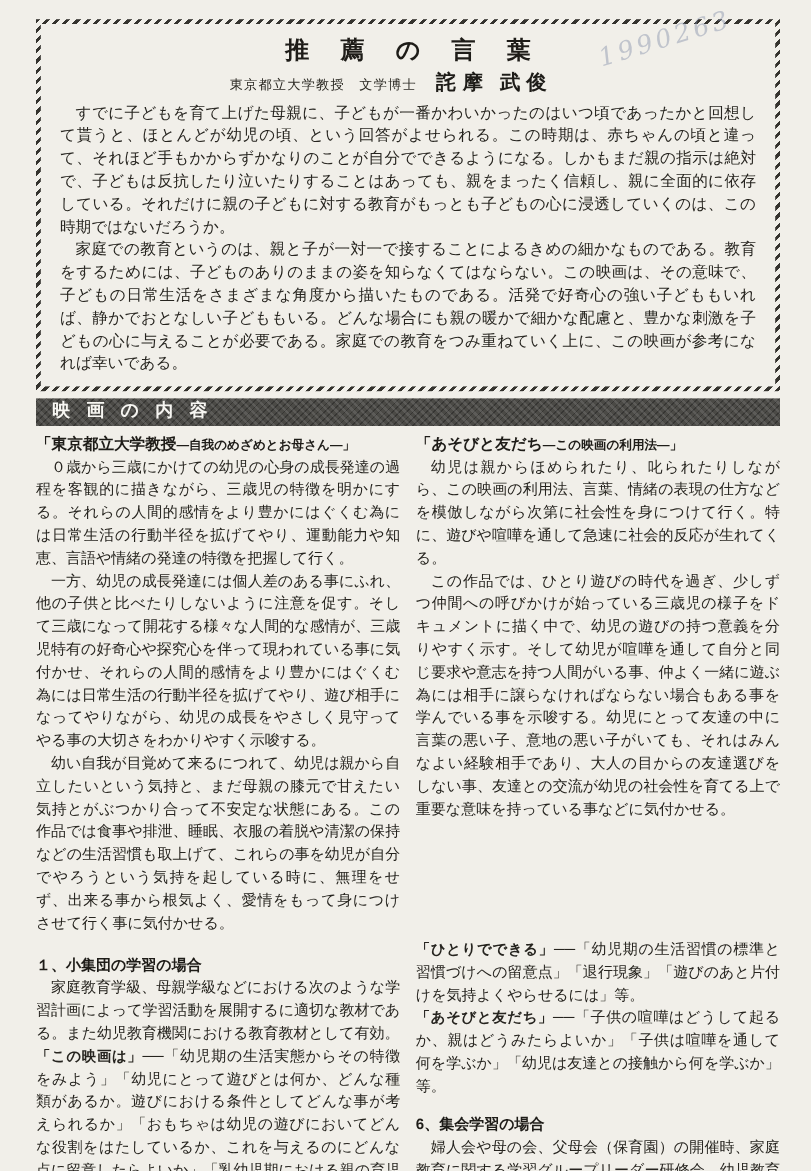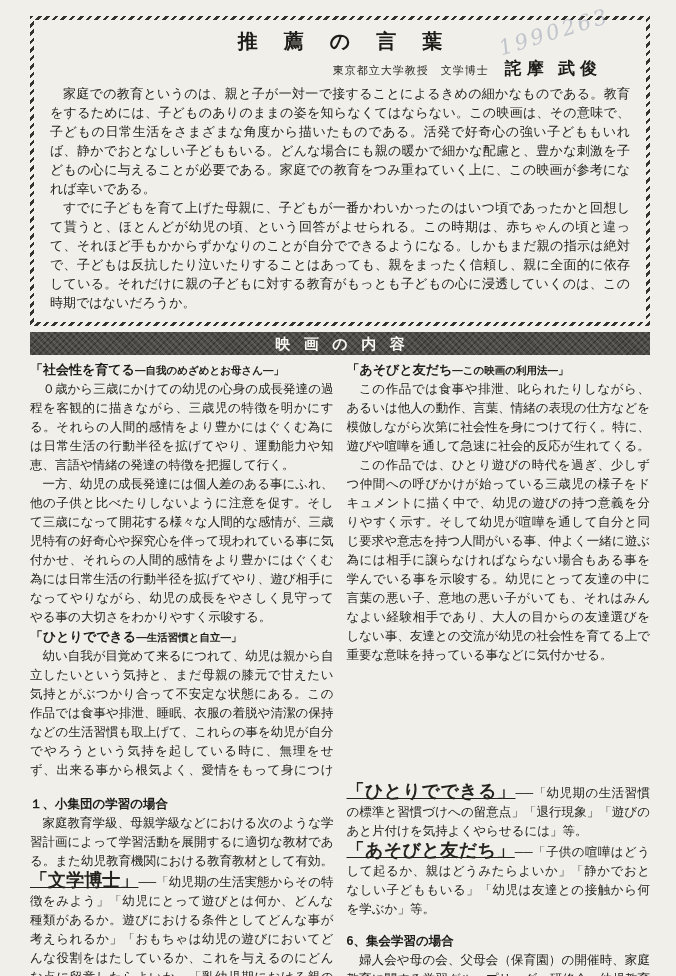--- a/index.html
+++ b/index.html
@@ -37,21 +37,21 @@
     margin:0;
     text-align:center;
     font-size:20px;
     font-weight:bold;
     letter-spacing:1.3em;
     padding-left:1.3em;
     color:#1e1c18;
     font-family:Liberation Serif, serif;
   }
   .byline{
-    text-align:right;
+    text-align:center;
     margin:2px 28px 4px 0;
     white-space:nowrap;
   }
   .byline .aff,.byline .deg{
     font-size:11px;letter-spacing:1px;color:#2b2923;
   }
   .byline .deg{margin-left:8px;}
   .byline .name{
     font-size:17px;font-weight:bold;letter-spacing:5px;margin-left:12px;color:#1e1c18;
   }
@@ -66,24 +66,24 @@
   .ind{text-indent:1em;}
   
   .band{
     margin-top:6px;
     height:23px;
     background-color:#4b4a46;
     background-image:
       repeating-linear-gradient(45deg,rgba(255,255,255,.10) 0 2px,rgba(0,0,0,0) 2px 5px),
       repeating-linear-gradient(-45deg,rgba(0,0,0,.28) 0 1px,rgba(0,0,0,0) 1px 4px);
     color:#f7f6f2;
-    font-family:Liberation Sans, sans-serif;
+    font-family:Liberation Mono, monospace;
     font-weight:bold;
     font-size:15px;
-    text-align:center;
+    text-align:left;
     line-height:23px;
     letter-spacing:.9em;
     text-indent:.9em;
   }
   .cols{
     display:flex;
     gap:13px;
     margin-top:5px;
     overflow:hidden;
   }
@@ -103,73 +103,71 @@
   .num{
     margin:14px 0 1px 0;
     font-family:"Liberation Sans","DejaVu Sans",sans-serif;
     font-size:12.5px;
     font-weight:bold;
     color:#1e1c18;
   }
   .gq{
     font-family:"Liberation Sans","DejaVu Sans",sans-serif;
     font-weight:bold;
-    font-size:18px;
-    text-decoration:underline;
+    font-size:12px;
   }
 </style>
 </head>
 <body>
 
 <div class="page">
 
   <div class="hand">1990263</div>
 
   <div class="frame">
     <div class="frame-inner">
       <h1 class="title">推薦の言葉</h1>
       <div class="byline">
         <span class="aff">東京都立大学教授</span>
         <span class="deg">文学博士</span>
         <span class="name">詫摩 武俊</span>
       </div>
+      <p class="body ind">すでに子どもを育て上げた母親に、子どもが一番かわいかったのはいつ頃であったかと回想して貰うと、ほとんどが幼児の頃、という回答がよせられる。この時期は、赤ちゃんの頃と違って、それほど手もかからずかなりのことが自分でできるようになる。しかもまだ親の指示は絶対で、子どもは反抗したり泣いたりすることはあっても、親をまったく信頼し、親に全面的に依存している。それだけに親の子どもに対する教育がもっとも子どもの心に浸透していくのは、この時期ではないだろうか。</p>
       <p class="body ind">家庭での教育というのは、親と子が一対一で接することによるきめの細かなものである。教育をするためには、子どものありのままの姿を知らなくてはならない。この映画は、その意味で、子どもの日常生活をさまざまな角度から描いたものである。活発で好奇心の強い子どももいれば、静かでおとなしい子どももいる。どんな場合にも親の暖かで細かな配慮と、豊かな刺激を子どもの心に与えることが必要である。家庭での教育をつみ重ねていく上に、この映画が参考になれば幸いである。</p>
-      <p class="body ind">すでに子どもを育て上げた母親に、子どもが一番かわいかったのはいつ頃であったかと回想して貰うと、ほとんどが幼児の頃、という回答がよせられる。この時期は、赤ちゃんの頃と違って、それほど手もかからずかなりのことが自分でできるようになる。しかもまだ親の指示は絶対で、子どもは反抗したり泣いたりすることはあっても、親をまったく信頼し、親に全面的に依存している。それだけに親の子どもに対する教育がもっとも子どもの心に浸透していくのは、この時期ではないだろうか。</p>
     </div>
   </div>
 
   <div class="band">
     <span>映画の内容</span>
   </div>
 
   <div class="cols contents-cols">
     <div class="col">
-      <h3 class="film"><span class="fmain">「社会性を育てる</span><span class="fsub">―自我のめざめとお母さん―」</span></h3>
+      <h3 class="film"><span class="fmain">「東京都立大学教授</span><span class="fsub">―自我のめざめとお母さん―」</span></h3>
       <p class="body ind">０歳から三歳にかけての幼児の心身の成長発達の過程を客観的に描きながら、三歳児の特徴を明かにする。それらの人間的感情をより豊かにはぐくむ為には日常生活の行動半径を拡げてやり、運動能力や知恵、言語や情緒の発達の特徴を把握して行く。</p>
       <p class="body ind">一方、幼児の成長発達には個人差のある事にふれ、他の子供と比べたりしないように注意を促す。そして三歳になって開花する様々な人間的な感情が、三歳児特有の好奇心や探究心を伴って現われている事に気付かせ、それらの人間的感情をより豊かにはぐくむ為には日常生活の行動半径を拡げてやり、遊び相手になってやりながら、幼児の成長をやさしく見守ってやる事の大切さをわかりやすく示唆する。</p>
-      <h3 class="film"><span class="fmain">「ひとりでできる</span><span class="fsub">―生活習慣と自立―」</span></h3>
       <p class="body ind">幼い自我が目覚めて来るにつれて、幼児は親から自立したいという気持と、まだ母親の膝元で甘えたい気持とがぶつかり合って不安定な状態にある。この作品では食事や排泄、睡眠、衣服の着脱や清潔の保持などの生活習慣も取上げて、これらの事を幼児が自分でやろうという気持を起している時に、無理をせず、出来る事から根気よく、愛情をもって身につけさせて行く事に気付かせる。</p>
     </div>
     <div class="col">
       <h3 class="film"><span class="fmain">「あそびと友だち</span><span class="fsub">―この映画の利用法―」</span></h3>
-      <p class="body ind">この作品では食事や排泄、叱られたりしながら、あるいは他人の動作、言葉、情緒の表現の仕方などを模倣しながら次第に社会性を身につけて行く。特に、遊びや喧嘩を通して急速に社会的反応が生れてくる。</p>
+      <p class="body ind">幼児は親からほめられたり、叱られたりしながら、この映画の利用法、言葉、情緒の表現の仕方などを模倣しながら次第に社会性を身につけて行く。特に、遊びや喧嘩を通して急速に社会的反応が生れてくる。</p>
       <p class="body ind">この作品では、ひとり遊びの時代を過ぎ、少しずつ仲間への呼びかけが始っている三歳児の様子をドキュメントに描く中で、幼児の遊びの持つ意義を分りやすく示す。そして幼児が喧嘩を通して自分と同じ要求や意志を持つ人間がいる事、仲よく一緒に遊ぶ為には相手に譲らなければならない場合もある事を学んでいる事を示唆する。幼児にとって友達の中に言葉の悪い子、意地の悪い子がいても、それはみんなよい経験相手であり、大人の目からの友達選びをしない事、友達との交流が幼児の社会性を育てる上で重要な意味を持っている事などに気付かせる。</p>
     </div>
   </div>
 
 
   <div class="cols usage-cols">
     <div class="col">
       <h4 class="num">１、小集団の学習の場合</h4>
       <p class="body ind">家庭教育学級、母親学級などにおける次のような学習計画によって学習活動を展開するに適切な教材である。また幼児教育機関における教育教材として有効。</p>
-      <p class="body"><b class="gq">「文学博士」</b><span>──</span><span>「幼児期の生活実態からその特徴をみよう」「幼児にとって遊びとは何か、どんな種類があるか。遊びにおける条件としてどんな事が考えられるか」「おもちゃは幼児の遊びにおいてどんな役割をはたしているか、これを与えるのにどんな点に留意したらよいか」「乳幼児期における親の育児態度や家庭環境、地域条件はどんな影響を与えるか」等。</span></p>
+      <p class="body"><b class="gq">「この映画は」</b><span>──</span><span>「幼児期の生活実態からその特徴をみよう」「幼児にとって遊びとは何か、どんな種類があるか。遊びにおける条件としてどんな事が考えられるか」「おもちゃは幼児の遊びにおいてどんな役割をはたしているか、これを与えるのにどんな点に留意したらよいか」「乳幼児期における親の育児態度や家庭環境、地域条件はどんな影響を与えるか」等。</span></p>
 
     </div>
     <div class="col">
       <p class="body"><b class="gq">「ひとりでできる」</b><span>──</span><span>「幼児期の生活習慣の標準と習慣づけへの留意点」「退行現象」「遊びのあと片付けを気持よくやらせるには」等。</span></p>
-      <p class="body"><b class="gq">「あそびと友だち」</b><span>──</span><span>「子供の喧嘩はどうして起るか、親はどうみたらよいか」「静かでおとなしい子どももいる」「幼児は友達との接触から何を学ぶか」等。</span></p>
+      <p class="body"><b class="gq">「あそびと友だち」</b><span>──</span><span>「子供の喧嘩はどうして起るか、親はどうみたらよいか」「子供は喧嘩を通して何を学ぶか」「幼児は友達との接触から何を学ぶか」等。</span></p>
       <h4 class="num">6、集会学習の場合</h4>
       <p class="body ind">婦人会や母の会、父母会（保育園）の開催時、家庭教育に関する学習グループリーダー研修会、幼児教育に関する講演会などにおける資料として有効。</p>
 
     </div>
   </div>
 
 </div>
 
 </body></html>

